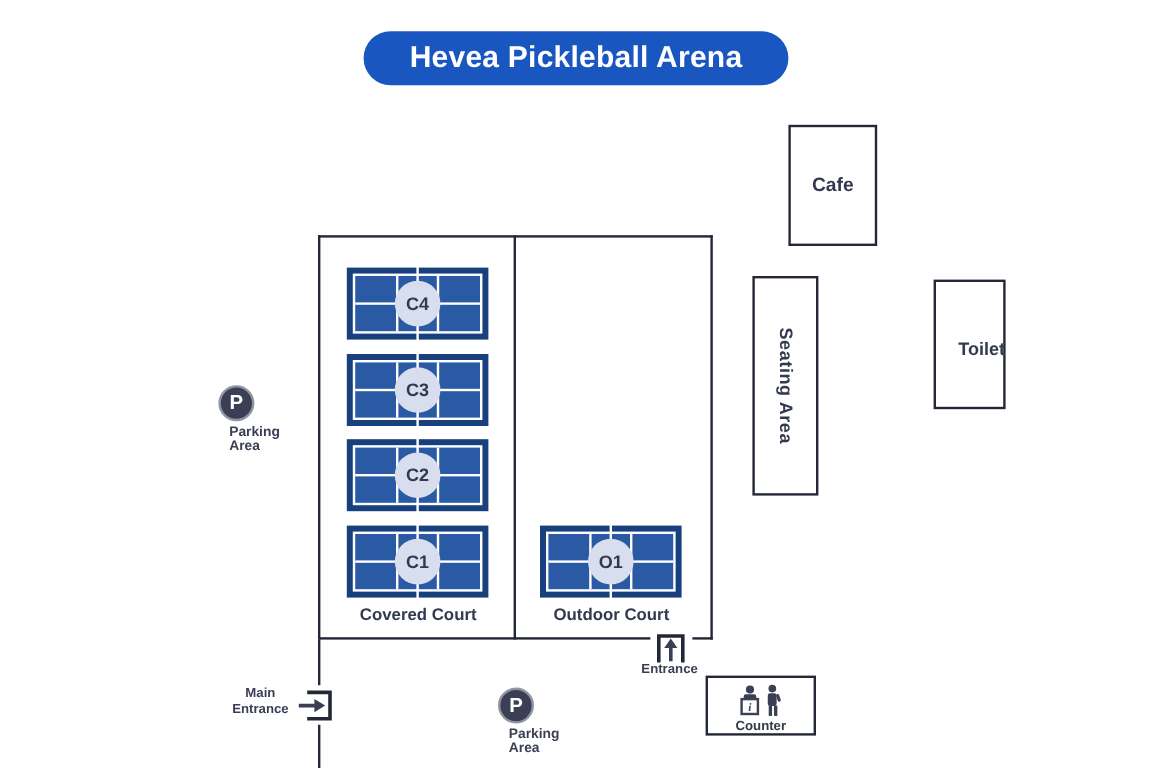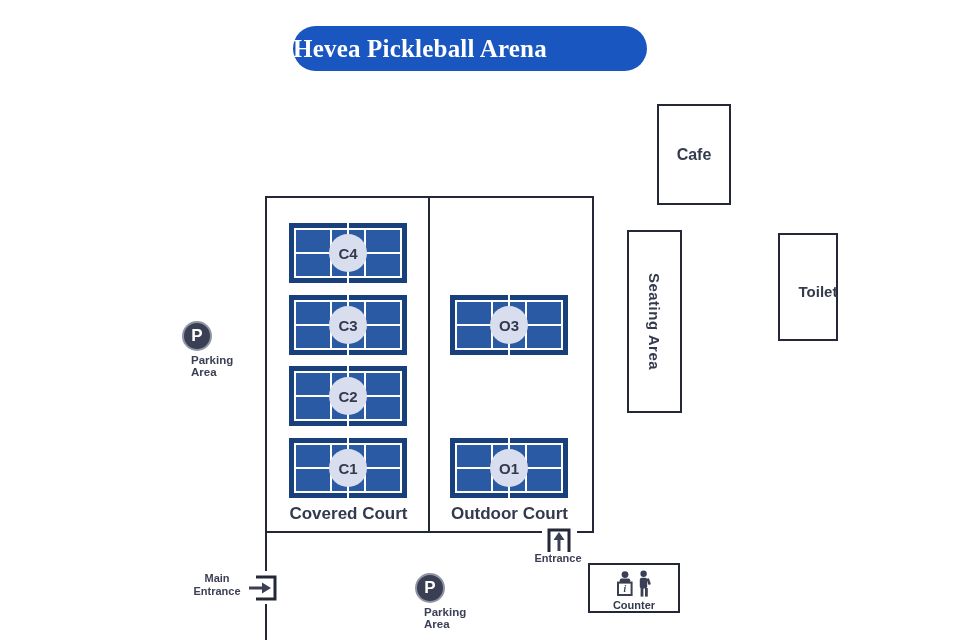--- a/index.html
+++ b/index.html
@@ -10,43 +10,43 @@
     --circle:#d8deee;
     --wall:#242836;
     --slate:#333a4e;
     --icon-dark:#3b3f54;
   }
   *{margin:0;padding:0;box-sizing:border-box;}
   body{background:#fff;font-family:"Liberation Sans",sans-serif;}
   .stage{position:relative;width:960px;height:640px;background:#ffffff;overflow:hidden;}
 
   
-  .title-pill{position:absolute;left:293px;top:26px;width:354px;height:45px;
-    background:var(--blue-pill);border-radius:24px;display:flex;align-items:center;justify-content:flex-start;font-family:Liberation Serif, serif;}
+  .title-pill{position:absolute;left:303px;top:26px;width:354px;height:45px;
+    background:var(--blue-pill);border-radius:24px;display:flex;align-items:center;justify-content:center;}
   .title-pill span{color:#fff;font-size:25px;font-weight:bold;letter-spacing:.2px;}
 
   
   .wall{position:absolute;background:var(--wall);}
 
   
   .court{position:absolute;width:118px;height:60px;background:var(--court-outer);}
   .court-inner{position:absolute;left:5px;top:5px;right:5px;bottom:5px;
     background:var(--court-inner);border:2px solid var(--line);}
   .kline{position:absolute;top:0;bottom:0;width:2px;background:var(--line);}
   .kline.k1{left:calc(33.3% - 1px);}
   .kline.k2{left:calc(66.6% - 1px);}
   .cline{position:absolute;top:calc(50% - 1px);height:2px;background:var(--line);}
   .cline.cl{left:0;width:33.3%;}
   .cline.cr{right:0;width:33.3%;}
   .net{position:absolute;left:calc(50% - 1px);top:-11px;bottom:-11px;width:2px;background:var(--line);}
   .court-circle{position:absolute;left:50%;top:50%;width:38px;height:38px;margin:-19px 0 0 -19px;
     border-radius:50%;background:var(--circle);display:flex;align-items:center;justify-content:center;
     font-size:15px;font-weight:bold;color:var(--slate);z-index:2;}
 
-  .col-label{position:absolute;width:133px;text-align:center;font-size:17px;font-weight:bold;color:var(--slate);}
+  .col-label{position:absolute;width:133px;text-align:center;font-size:14px;font-weight:bold;color:var(--slate);}
 
   
   .fac-box{position:absolute;background:#fff;border:2px solid var(--wall);
     display:flex;align-items:center;justify-content:center;color:var(--slate);font-weight:bold;}
   .rot-label{transform:rotate(90deg);white-space:nowrap;font-size:15px;letter-spacing:.5px;}
 
   .toilet-box{flex-direction:row;gap:20px;padding-top:8px;}
   .toilet-box .t-label{font-size:15px;}
 
   .counter-box{flex-direction:column;gap:2px;padding-top:4px;}
@@ -117,30 +117,20 @@
     <div class="court-inner">
       <div class="kline k1"></div>
         <div class="kline k2"></div>
       <div class="cline cl"></div>
         <div class="cline cr"></div>
       <div class="net"></div>
     </div>
     <div class="court-circle">C1</div>
   </div>
 
-  <div class="court" style="left:450px;top:295px;">
-    <div class="court-inner">
-      <div class="kline k1"></div>
-        <div class="kline k2"></div>
-      <div class="cline cl"></div>
-        <div class="cline cr"></div>
-      <div class="net"></div>
-    </div>
-    <div class="court-circle">O3</div>
-  </div>
   <div class="court" style="left:450px;top:438px;">
     <div class="court-inner">
       <div class="kline k1"></div>
         <div class="kline k2"></div>
       <div class="cline cl"></div>
         <div class="cline cr"></div>
       <div class="net"></div>
     </div>
     <div class="court-circle">O1</div>
   </div>

